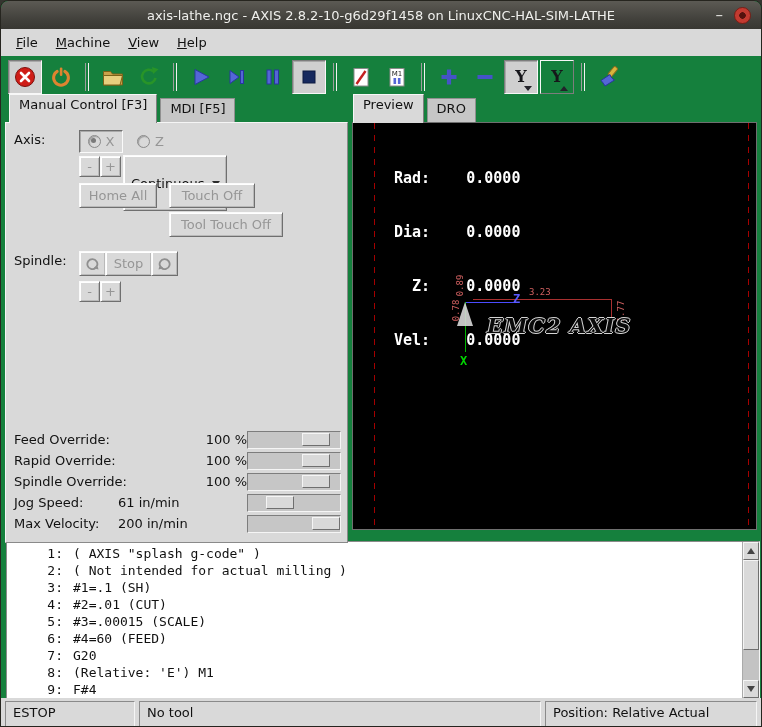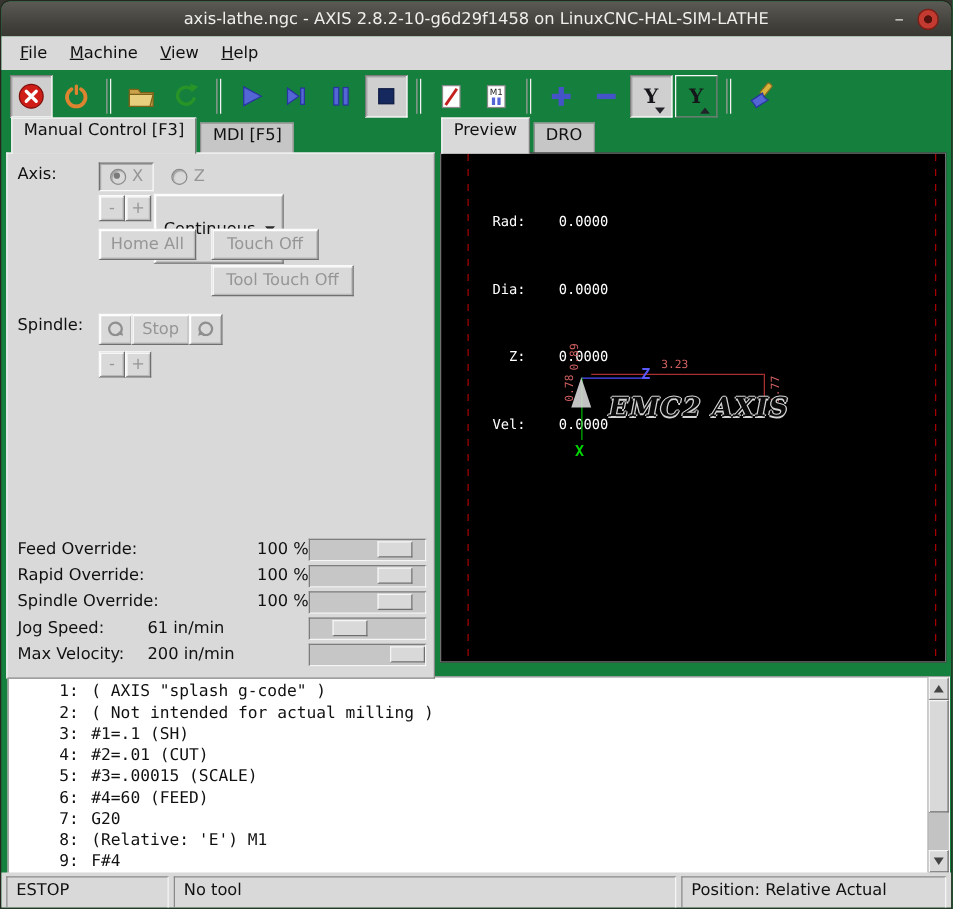--- a/index.html
+++ b/index.html
@@ -64,22 +64,22 @@
   .srow{position:absolute;left:0;right:0;height:20px}
   .sval-right{position:absolute;right:100px;top:2px;text-align:center}
   .sval-left{position:absolute;left:112px;top:2px}
   .strack{position:absolute;right:6px;top:1px;width:92px;height:16px;background:#c6c6c6;
     border:1px solid;border-color:#7d7d7d #f5f5f5 #f5f5f5 #7d7d7d}
   .sthumb{position:absolute;top:1px;width:26px;height:11px;background:#d9d9d9;
     border:1px solid;border-color:#f5f5f5 #6f6f6f #6f6f6f #f5f5f5}
 
   
   .canvas{position:absolute;left:351px;top:121px;width:403px;height:406px;background:#000;border:1px solid #6f6f6f;overflow:hidden}
-  .dro{position:absolute;left:41px;top:10px;font-family:"DejaVu Sans Mono",monospace;font-weight:normal;
-    font-size:11px;line-height:18px;color:#fff;white-space:pre}
+  .dro{position:absolute;left:41px;top:10px;font-family:"DejaVu Sans Mono",monospace;font-weight:bold;
+    font-size:15px;line-height:18px;color:#fff;white-space:pre}
   .limit-line{position:absolute;top:0;bottom:0;width:1px;
     background:repeating-linear-gradient(to bottom,#a40000 0 6px,transparent 6px 12px)}
   .zaxis{position:absolute;left:112px;top:179px;width:54px;height:1px;background:#4b4bff}
   .xaxis{position:absolute;left:112px;top:179px;width:1px;height:50px;background:#00b400}
   .axis-label{position:absolute;font-family:"DejaVu Sans Mono",monospace;font-size:12px;font-weight:bold}
   .cone{position:absolute;left:104px;top:179px;width:0;height:0;
     border-left:8px solid transparent;border-right:8px solid transparent;border-bottom:24px solid rgba(215,215,215,.9)}
   .logo{position:absolute;left:134px;top:190px;font-family:"DejaVu Serif",serif;font-style:italic;font-weight:bold;
     font-size:21px;letter-spacing:1px;color:#0a0a0a;
     text-shadow:-1px 0 #d4d4d4,1px 0 #d4d4d4,0 -1px #d4d4d4,0 1px #d4d4d4}

